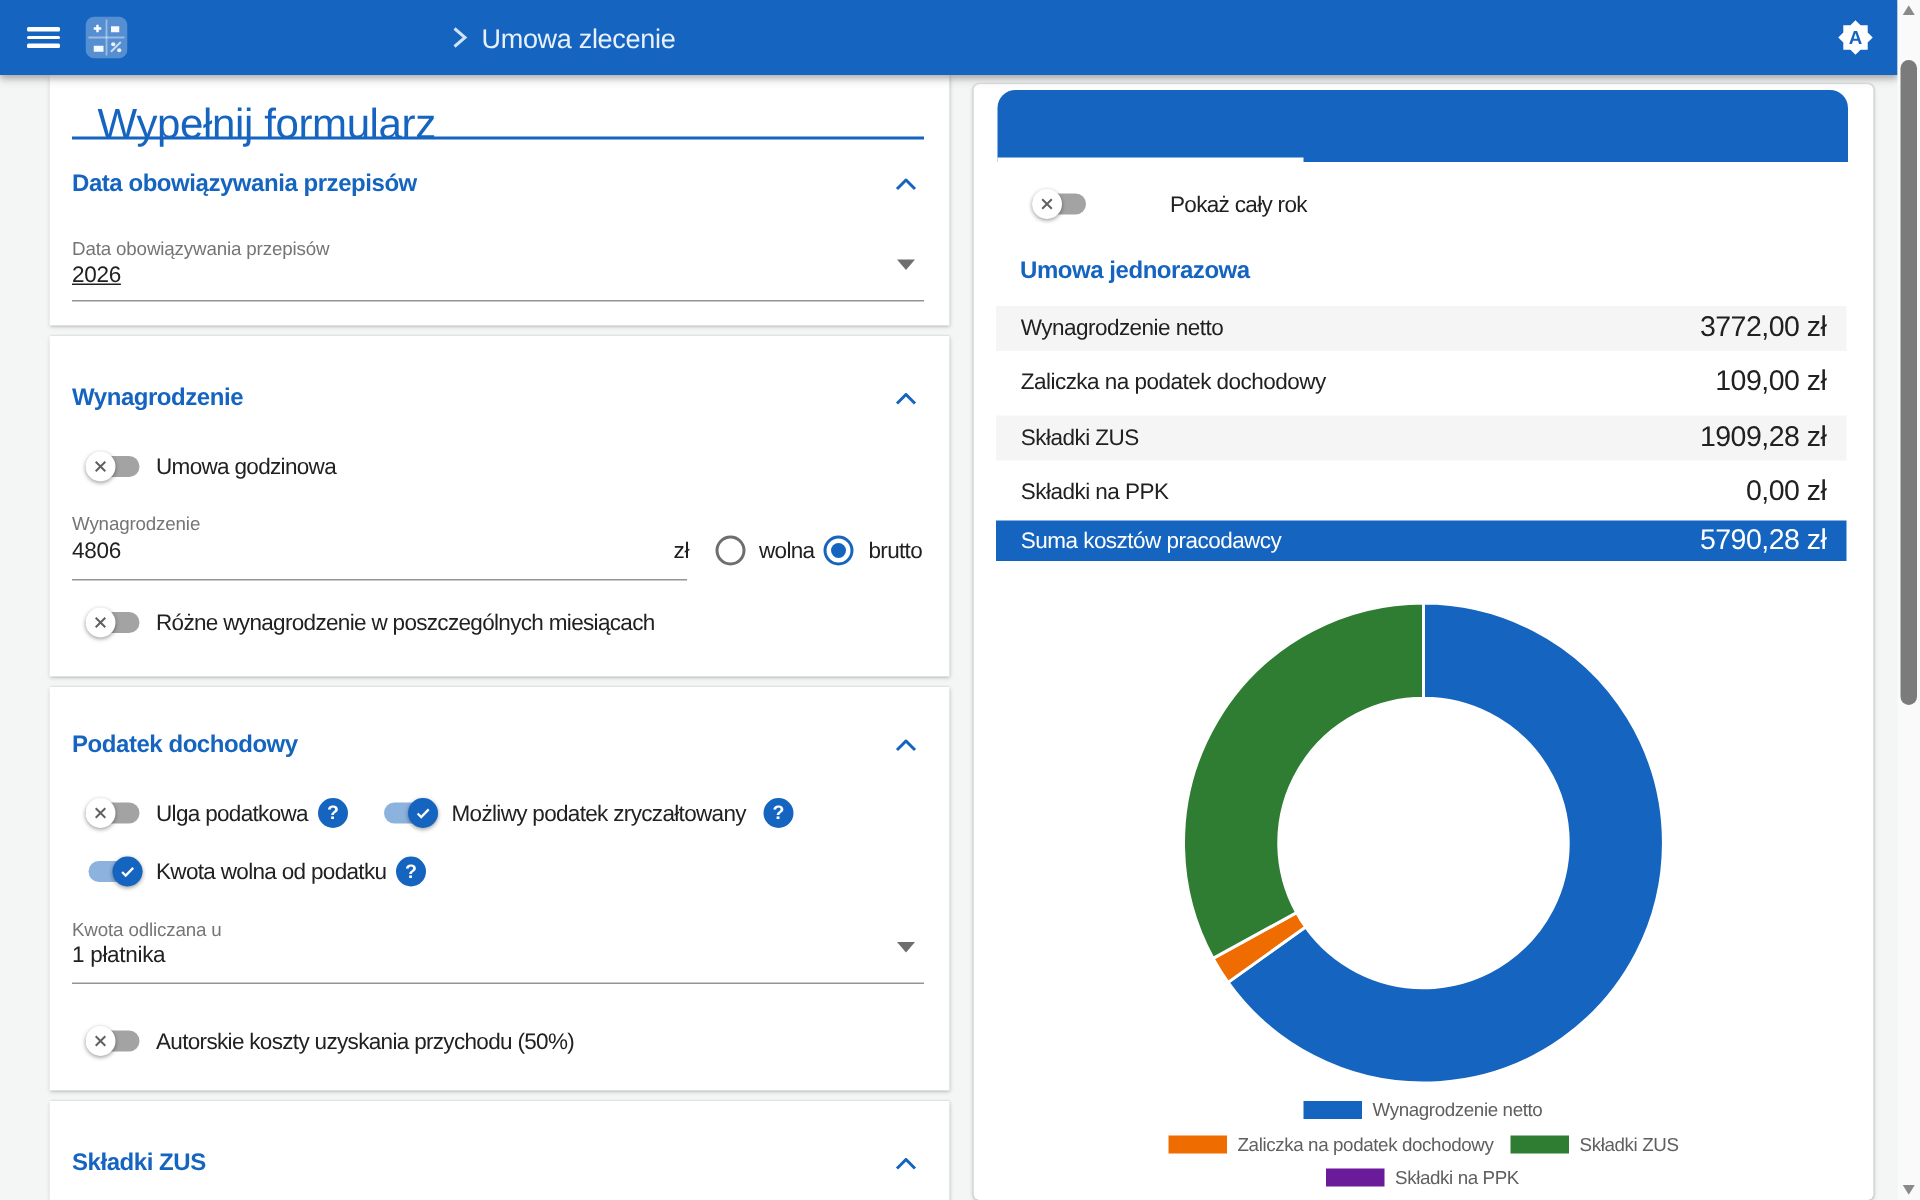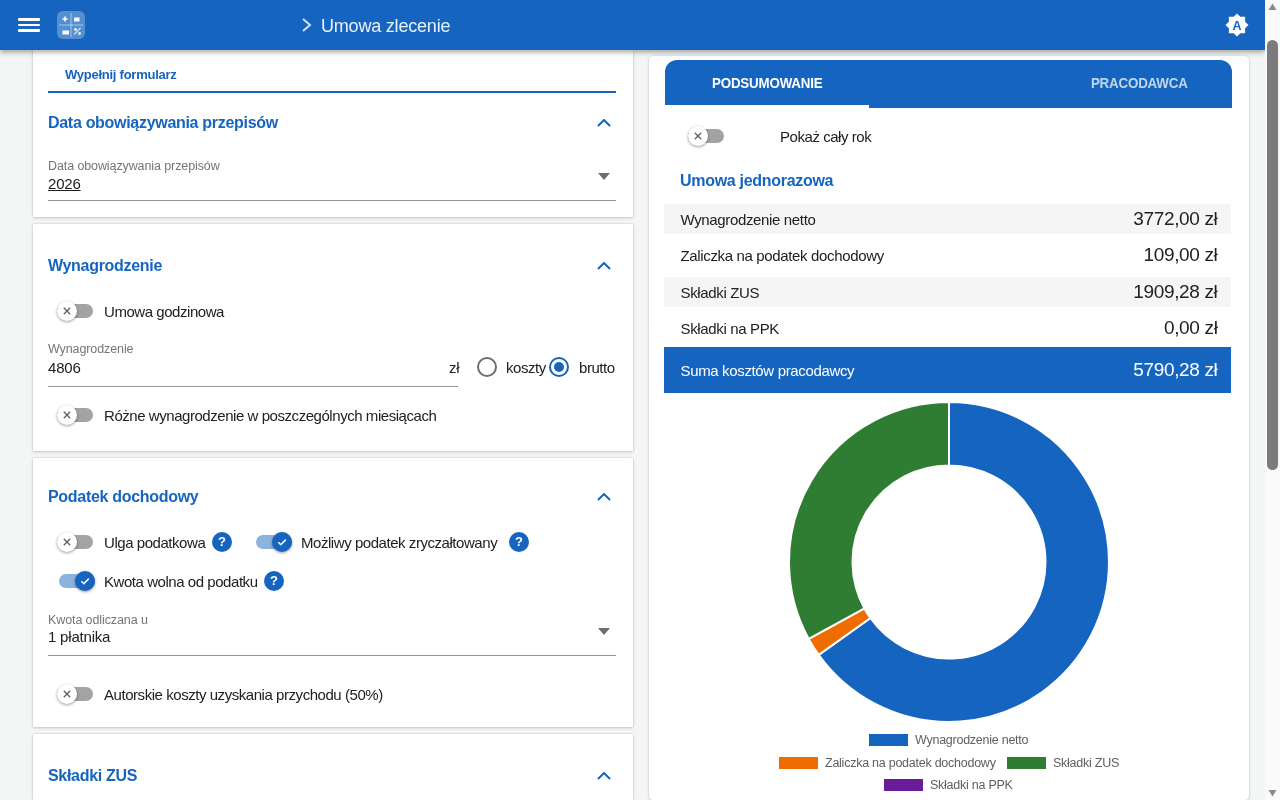--- a/index.html
+++ b/index.html
@@ -19,21 +19,21 @@
 #sbar { position:absolute; right:0; top:0; width:15px; height:800px; background:#fafafa; z-index:30; }
 #sbar .thumb { position:absolute; left:2px; top:40px; width:11px; height:430px; background:#7b7b7b; border-radius:5.5px; }
 
 .card { position:absolute; background:#fff; box-shadow:0 1px 3px rgba(0,0,0,0.16), 0 0 1.5px rgba(0,0,0,0.18); }
 #c1 { left:33px; top:50px; width:600px; height:167px; }
 #c2 { left:33px; top:224px; width:600px; height:227px; }
 #c3 { left:33px; top:458px; width:600px; height:269px; }
 #c4 { left:33px; top:734px; width:600px; height:66px; }
 #cr { left:649px; top:56px; width:600px; height:744px; border-radius:4px; }
 
-.formtitle { position:absolute; left:65px; top:67px; font-size:13px; font-weight:700; color:#1565c0; letter-spacing:-0.25px; }
+.formtitle { position:absolute; left:65px; top:67px; font-size:28px; font-weight:400; color:#1565c0; letter-spacing:-0.25px; }
 .titleline { position:absolute; left:48px; top:91px; width:568px; height:2px; background:#1565c0; }
 .sechead { position:absolute; font-size:16px; font-weight:700; color:#1565c0; letter-spacing:-0.3px; }
 .lbl { position:absolute; font-size:12.5px; color:#757575; letter-spacing:-0.1px; }
 .val { position:absolute; font-size:15px; color:#212121; letter-spacing:-0.2px; }
 .fline { position:absolute; height:1px; background:#949494; }
 .body15 { font-size:15px; color:#212121; letter-spacing:-0.45px; }
 
 .chev { position:absolute; width:14px; height:8px; }
 
 .selarr { position:absolute; width:0; height:0; border-left:6.5px solid transparent; border-right:6.5px solid transparent; border-top:7px solid #6e6e6e; }
@@ -131,21 +131,21 @@
       </svg>
     </div>
 </div>
 <div class="abs body15" style="left:104px; top:303px;">Umowa godzinowa</div>
 
 <div class="lbl" style="left:48px; top:342px;">Wynagrodzenie</div>
 <div class="val" style="left:48px; top:359px;">4806</div>
 <div class="val" style="left:449px; top:359px;">zł</div>
 <div class="fline" style="left:48px; top:386px; width:410px;"></div>
 <div class="radio" style="left:477px; top:357px;"></div>
-<div class="abs body15" style="left:506px; top:359px;">koszty</div>
+<div class="abs body15" style="left:506px; top:359px;">wolna</div>
 <div class="radio sel" style="left:549px; top:357px;"></div>
 <div class="abs body15" style="left:579px; top:359px;">brutto</div>
 
 <div class="tg off" style="left:57px; top:405px;">
   <div class="track"></div>
   <div class="thumb">
       <svg width="10" height="10" viewBox="0 0 10 10">
         <path d="M1.8 1.8l6.4 6.4M8.2 1.8L1.8 8.2" stroke="#5f5f5f" stroke-width="1.3"></path>
       </svg>
     </div>
@@ -203,22 +203,20 @@
     </div>
 </div>
 <div class="abs body15" style="left:104px; top:686px;">Autorskie koszty uzyskania przychodu (50%)</div>
 
 <div class="sechead" style="left:48px; top:767px;">Składki ZUS</div>
 <svg class="chev" style="left:597px; top:772px;" viewBox="0 0 14 8">
     <path d="M1 7l6-6 6 6" stroke="#1565c0" stroke-width="2" fill="none"></path>
   </svg>
 
 <div id="tabbar">
-  <div class="tab active" style="left:0; width:204px;"><i>PODSUMOWANIE</i></div>
-  <div class="tab" style="left:382px; width:185px;"><i>PRACODAWCA</i></div>
   <div id="inkbar"></div>
 </div>
 
 <div class="tg off" style="left:688px; top:126px;">
   <div class="track"></div>
   <div class="thumb">
       <svg width="10" height="10" viewBox="0 0 10 10">
         <path d="M1.8 1.8l6.4 6.4M8.2 1.8L1.8 8.2" stroke="#5f5f5f" stroke-width="1.3"></path>
       </svg>
     </div>
@@ -236,21 +234,21 @@
     <span class="r">109,00 zł</span>
   </div>
 <div class="rrow gray" style="top:276.5px; height:30px;">
     <span class="l">Składki ZUS</span>
     <span class="r">1909,28 zł</span>
   </div>
 <div class="rrow" style="top:313px; height:30px;">
     <span class="l">Składki na PPK</span>
     <span class="r">0,00 zł</span>
   </div>
-<div class="rrow blue" style="top:347px; height:46px;">
+<div class="rrow blue" style="top:347px; height:27px;">
     <span class="l">Suma kosztów pracodawcy</span>
     <span class="r">5790,28 zł</span>
   </div>
 
 <svg class="abs" style="left:785px; top:398px;" width="330" height="330" viewBox="785 398 330 330">
   <path d="M949.0 402.0 A160 160 0 1 1 818.7 654.9 L870.4 618.0 A96.5 96.5 0 1 0 949.0 465.5 Z" fill="#1565c0" stroke="#fff" stroke-width="2"></path>
   <path d="M818.7 654.9 A160 160 0 0 1 808.7 638.9 L864.4 608.4 A96.5 96.5 0 0 0 870.4 618.0 Z" fill="#ef6c00" stroke="#fff" stroke-width="2"></path>
   <path d="M808.7 638.9 A160 160 0 0 1 949.0 402.0 L949.0 465.5 A96.5 96.5 0 0 0 864.4 608.4 Z" fill="#2e7d32" stroke="#fff" stroke-width="2"></path>
 </svg>
 

